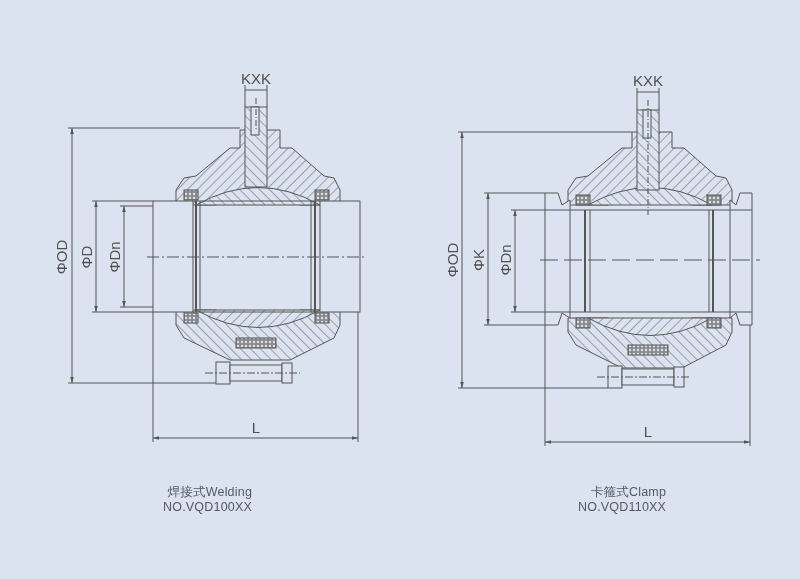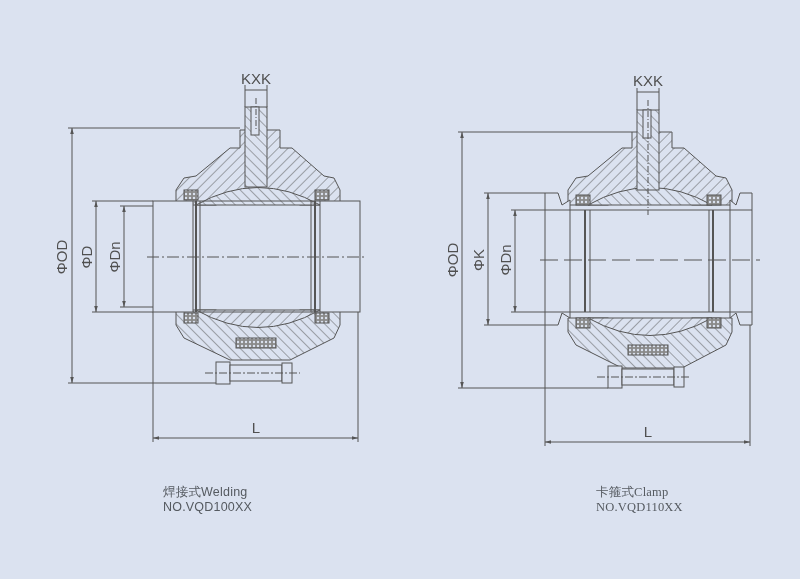--- a/index.html
+++ b/index.html
@@ -10,23 +10,23 @@
     position: relative;
   }
   .drawing { position: absolute; left: 0; top: 0; width: 800px; height: 579px; }
   .caption {
     position: absolute;
     color: #555a60;
     font-size: 12.5px;
     line-height: 15px;
     letter-spacing: 0.2px;
   }
-  .caption div { white-space: nowrap; }
+  .caption div { white-space: nowrap; text-align: right; }
   #cap-left { left: 163px; top: 485px; }
-  #cap-right { left: 596px; top: 485px; font-family: Liberation Serif, serif; }
+  #cap-right { left: 578px; top: 485px; }
   svg text { font-family: "Liberation Sans", "DejaVu Sans", sans-serif; fill: #505050; }
 </style>
 </head>
 <body>
 
 <svg class="drawing" viewBox="0 0 800 579" xmlns="http://www.w3.org/2000/svg">
   <defs>
     <pattern id="hatch" patternUnits="userSpaceOnUse" width="7" height="7" patternTransform="rotate(45)">
       <rect width="7" height="7" fill="#dbe2f0"></rect>
       <line x1="0" y1="0" x2="0" y2="7" stroke="#5a5a5a" stroke-width="1"></line>

